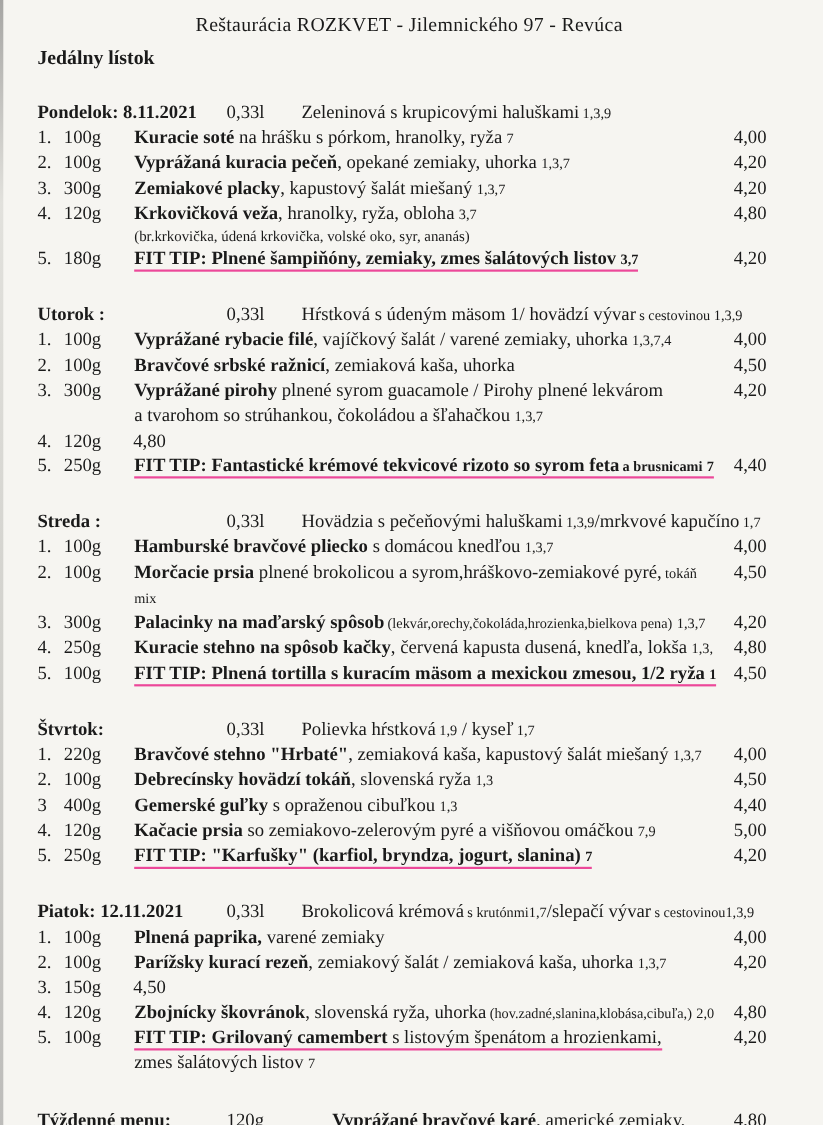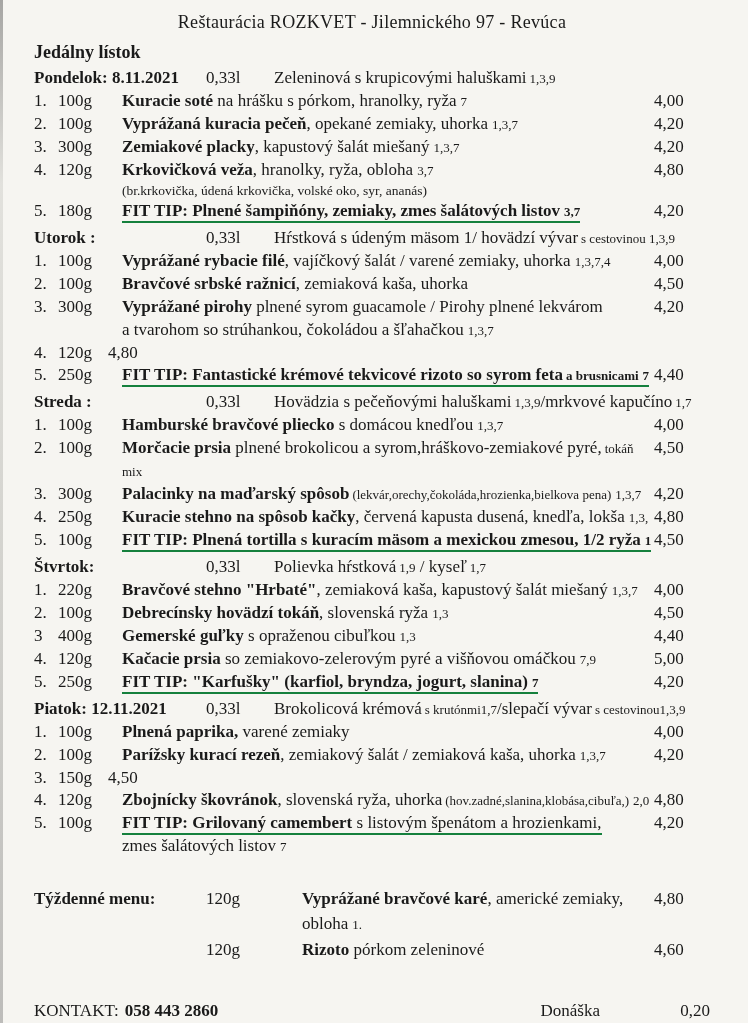--- a/index.html
+++ b/index.html
@@ -8,36 +8,36 @@
     background:#f6f5f1;
     font-family:"Liberation Serif", serif;
     font-size:17px;color:#1a1a1a;
     position:relative;overflow:hidden;
   }
   .scan-edge{position:absolute;left:0;top:0;width:3px;height:100%;
     background:linear-gradient(180deg,#444,#c9c9c4 18%,#a9a9a4 55%,#777 100%);opacity:.45;}
   .page{padding:12px 38px 0 34px;}
   .title{text-align:center;font-size:18px;letter-spacing:.3px;}
   .subtitle{text-align:left;font-size:18px;font-weight:700;margin-top:9px;margin-bottom:4px;}
-  .day{margin-top:4px;}
+  .day{margin-top:28px;}
   .day-row{display:flex;align-items:baseline;line-height:22px;}
   .day-label{font-weight:700;min-width:172px;}
   .vol{min-width:58px;}
   .soup{flex:1;padding-left:10px;}
   .row{display:flex;align-items:baseline;line-height:22px;}
   .num{width:24px;}
   .wt{width:50px;}
   .txt{flex:1;padding-left:14px;}
-  .price{width:56px;text-align:left;}
+  .price{width:56px;text-align:center;}
   .b{font-weight:700;}
   .sm,.al{font-size:13px;}
   .sm:not(:empty){margin-left:3px;}
   .al:not(:empty){margin-left:4px;}
   .note-row .txt{font-size:13.5px;line-height:18px;}
-  .fit .fitwrap{border-bottom:2px solid #15803d;padding-bottom:1px;}
+  .fit .fitwrap{border-bottom:2px solid #ec4899;padding-bottom:1px;}
   .fit .sm,.fit .al{font-weight:700;}
   .weekly{margin-top:28px;}
   .wk-row{display:flex;align-items:baseline;line-height:25px;}
   .wk-label{font-weight:700;min-width:172px;}
   .wk-wt{min-width:58px;}
   .wk-txt{flex:1;padding-left:38px;}
   .contact-row{display:flex;align-items:flex-start;margin-top:38px;}
   .contact{flex:1;}
   .contact .b{margin-left:6px;}
   .dprice{width:110px;text-align:right;}

